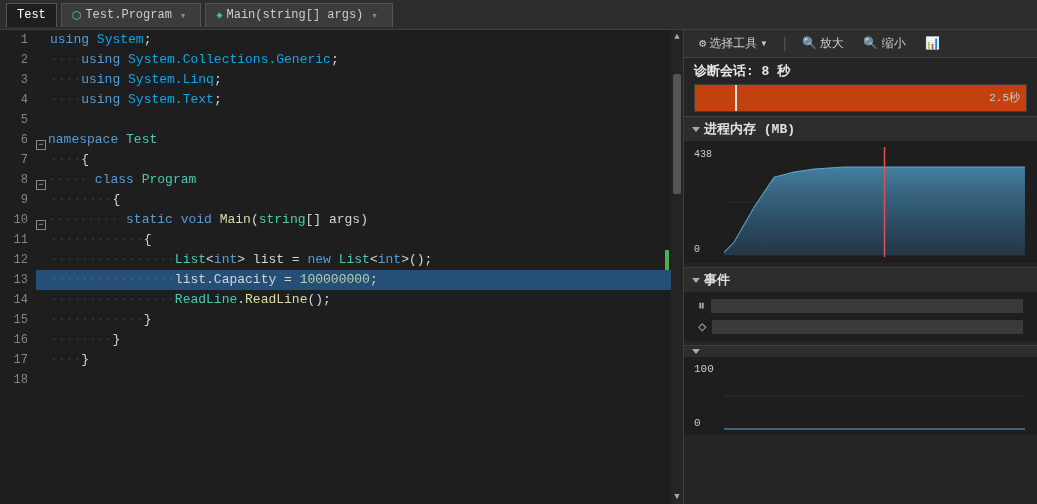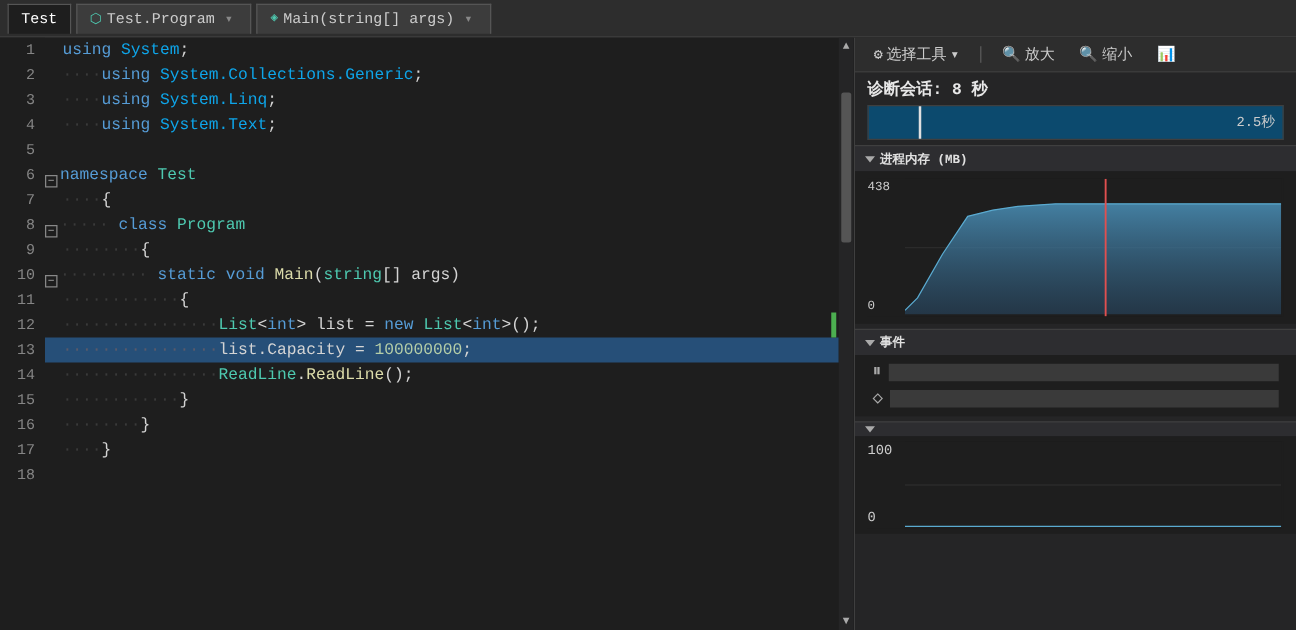--- a/index.html
+++ b/index.html
@@ -192,21 +192,21 @@
       font-weight: bold;
       background: #252526;
       display: flex;
       align-items: center;
       justify-content: flex-start;
     }
 
     
     .timeline-container {
       height: 28px;
-      background: #0c4a6e;
+      background: #c2410c;
       position: relative;
       margin: 0 10px;
       border: 1px solid #3f3f3f;
     }
     .timeline-cursor {
       position: absolute;
       left: 40px;
       top: 0;
       width: 2px;
       height: 100%;
@@ -231,21 +231,21 @@
       background: #2d2d30;
       color: #ccc;
       font-size: 12px;
       cursor: pointer;
       gap: 4px;
       border-top: 1px solid #3f3f3f;
     }
     .section-title {
       font-weight: bold;
       color: #e0e0e0;
-      font-size: 10px;
+      font-size: 13px;
     }
     .section-body {
       background: #1e1e1e;
       padding: 4px 10px;
     }
 
     
     .chart-container {
       position: relative;
       height: 110px;

